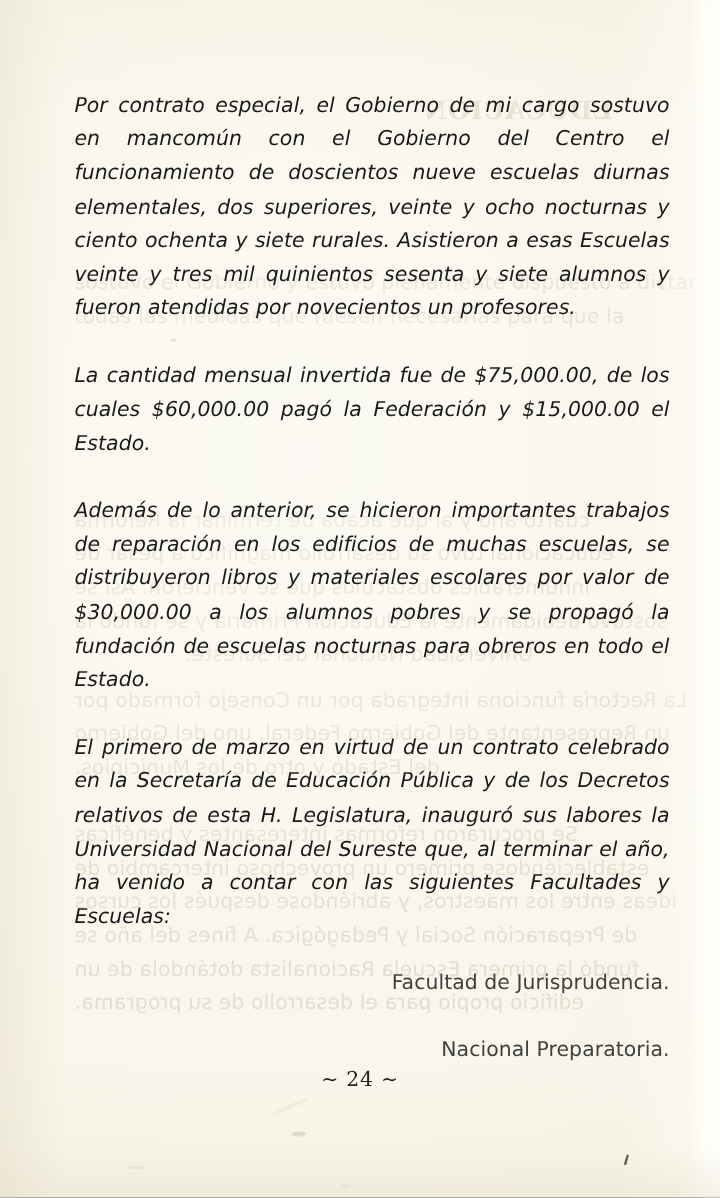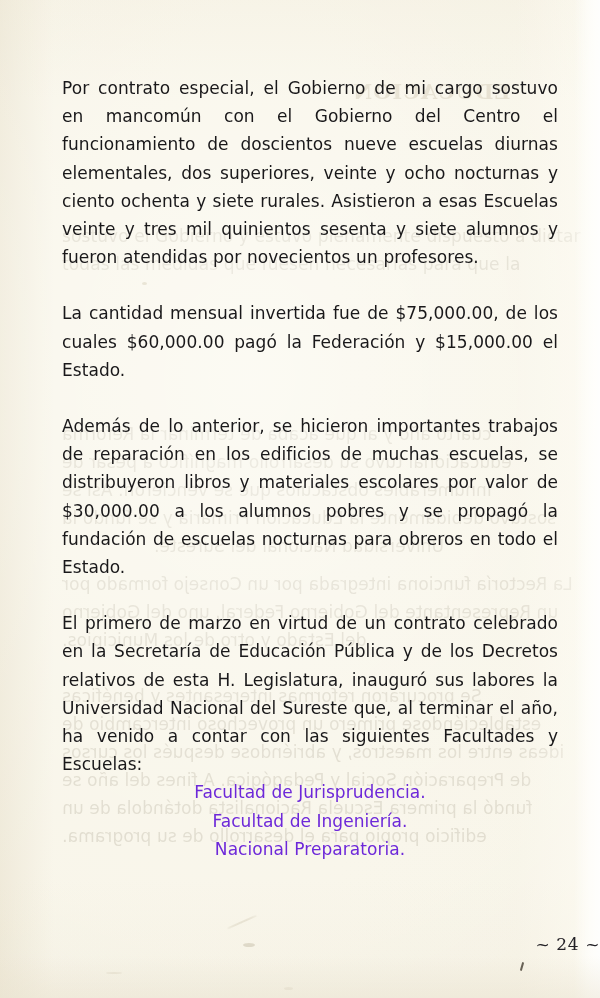--- a/index.html
+++ b/index.html
@@ -82,48 +82,49 @@
   }
   p.para {
     margin: 0 0 28px 0;
     font-size: 17px;
     line-height: 28.2px;
     color: #19181a;
     text-align: justify;
     text-justify: inter-word;
     letter-spacing: 0.05px;
     word-spacing: 0.2px;
+    font-style: italic;
   }
   p.para:last-child { margin-bottom: 0; }
   p.para.tight { margin-bottom: 0; }
 
   ul.school-list {
     list-style: none;
     margin: 0;
     padding: 0;
   }
   ul.school-list li {
     font-size: 17px;
     line-height: 28.2px;
-    color: #6d28d9;
-    text-align: center;
+    color: #404040;
+    text-align: right;
     letter-spacing: 0.05px;
+    margin-top: 27px;
   }
 
   .page-number {
     position: absolute;
     left: 0;
     top: 890px;
     width: 600px;
-    text-align: right;
+    text-align: center;
     font-family: "DejaVu Serif", "Liberation Serif", serif;
     font-size: 17px;
     color: #232126;
     letter-spacing: 0.6px;
-    margin-top: 44px;
   }
 
   
   .speck {
     position: absolute;
     pointer-events: none;
   }
   .speck-1 {
     left: 521px; top: 962px;
     width: 2px; height: 9px;
@@ -208,21 +209,20 @@
     <p class="para">Por contrato especial, el Gobierno de mi cargo sostuvo en mancomún con el Gobierno del Centro el funcionamiento de doscientos nueve escuelas diurnas elementales, dos superiores, veinte y ocho nocturnas y ciento ochenta y siete rurales. Asistieron a esas Escuelas veinte y tres mil quinientos sesenta y siete  alumnos y fueron atendidas por novecientos un profesores.</p>
 
     <p class="para">La cantidad mensual invertida fue de $75,000.00, de los cuales $60,000.00 pagó la Federación y $15,000.00 el Estado.</p>
 
     <p class="para">Además de lo anterior, se hicieron importantes trabajos de reparación en los edificios de muchas escuelas, se distribuyeron libros y materiales escolares por valor de $30,000.00 a los alumnos pobres y se propagó la fundación de escuelas nocturnas para obreros en todo el Estado.</p>
 
     <p class="para tight">El primero de marzo en virtud de un contrato celebrado en la Secretaría de Educación Pública y de los Decretos relativos de esta H. Legislatura, inauguró sus labores la Universidad Nacional del Sureste que, al terminar el año, ha venido a contar con las siguientes Facultades y Escuelas:</p>
 
     <ul class="school-list" id="school-list">
         <li>Facultad de Jurisprudencia.</li>
-        <li>Facultad de Ingeniería.</li>
         <li>Nacional Preparatoria.</li>
       </ul>
 
   </div>
 
   <div class="page-number">~ 24 ~</div>
 
   <div class="speck speck-1"></div>
   <div class="speck speck-2"></div>
   <div class="speck speck-3"></div>

